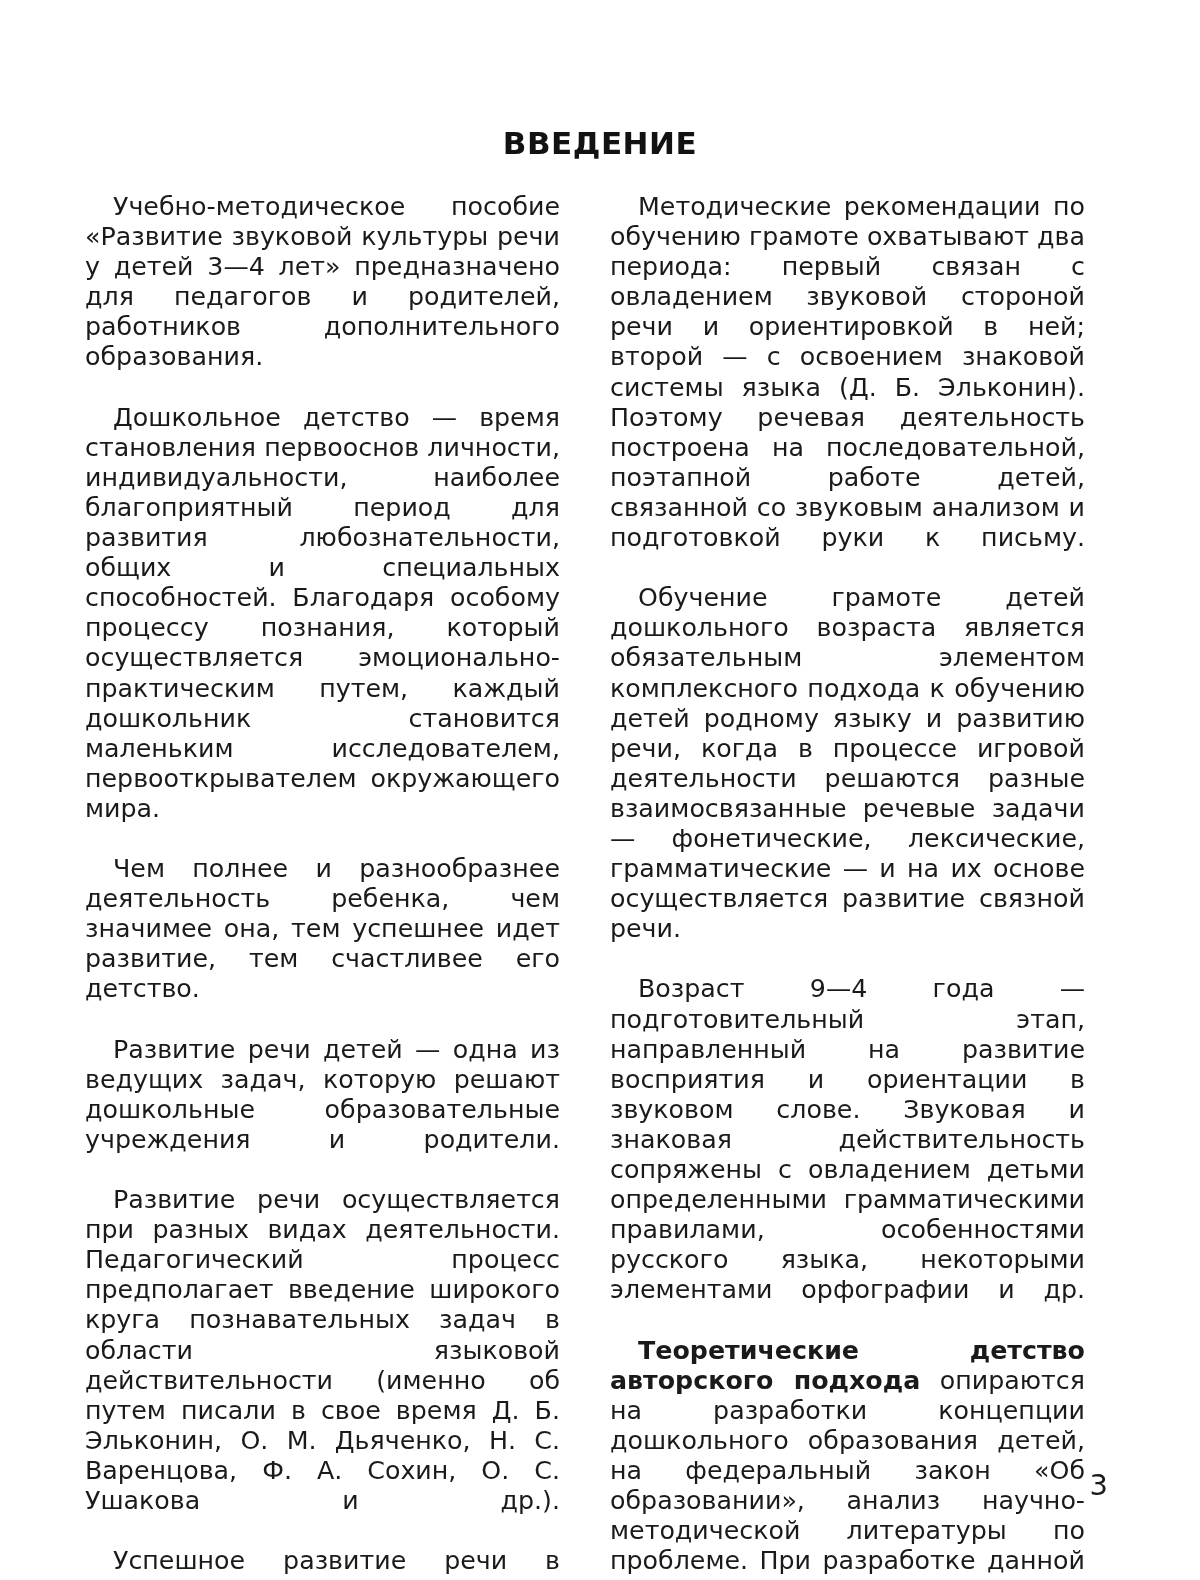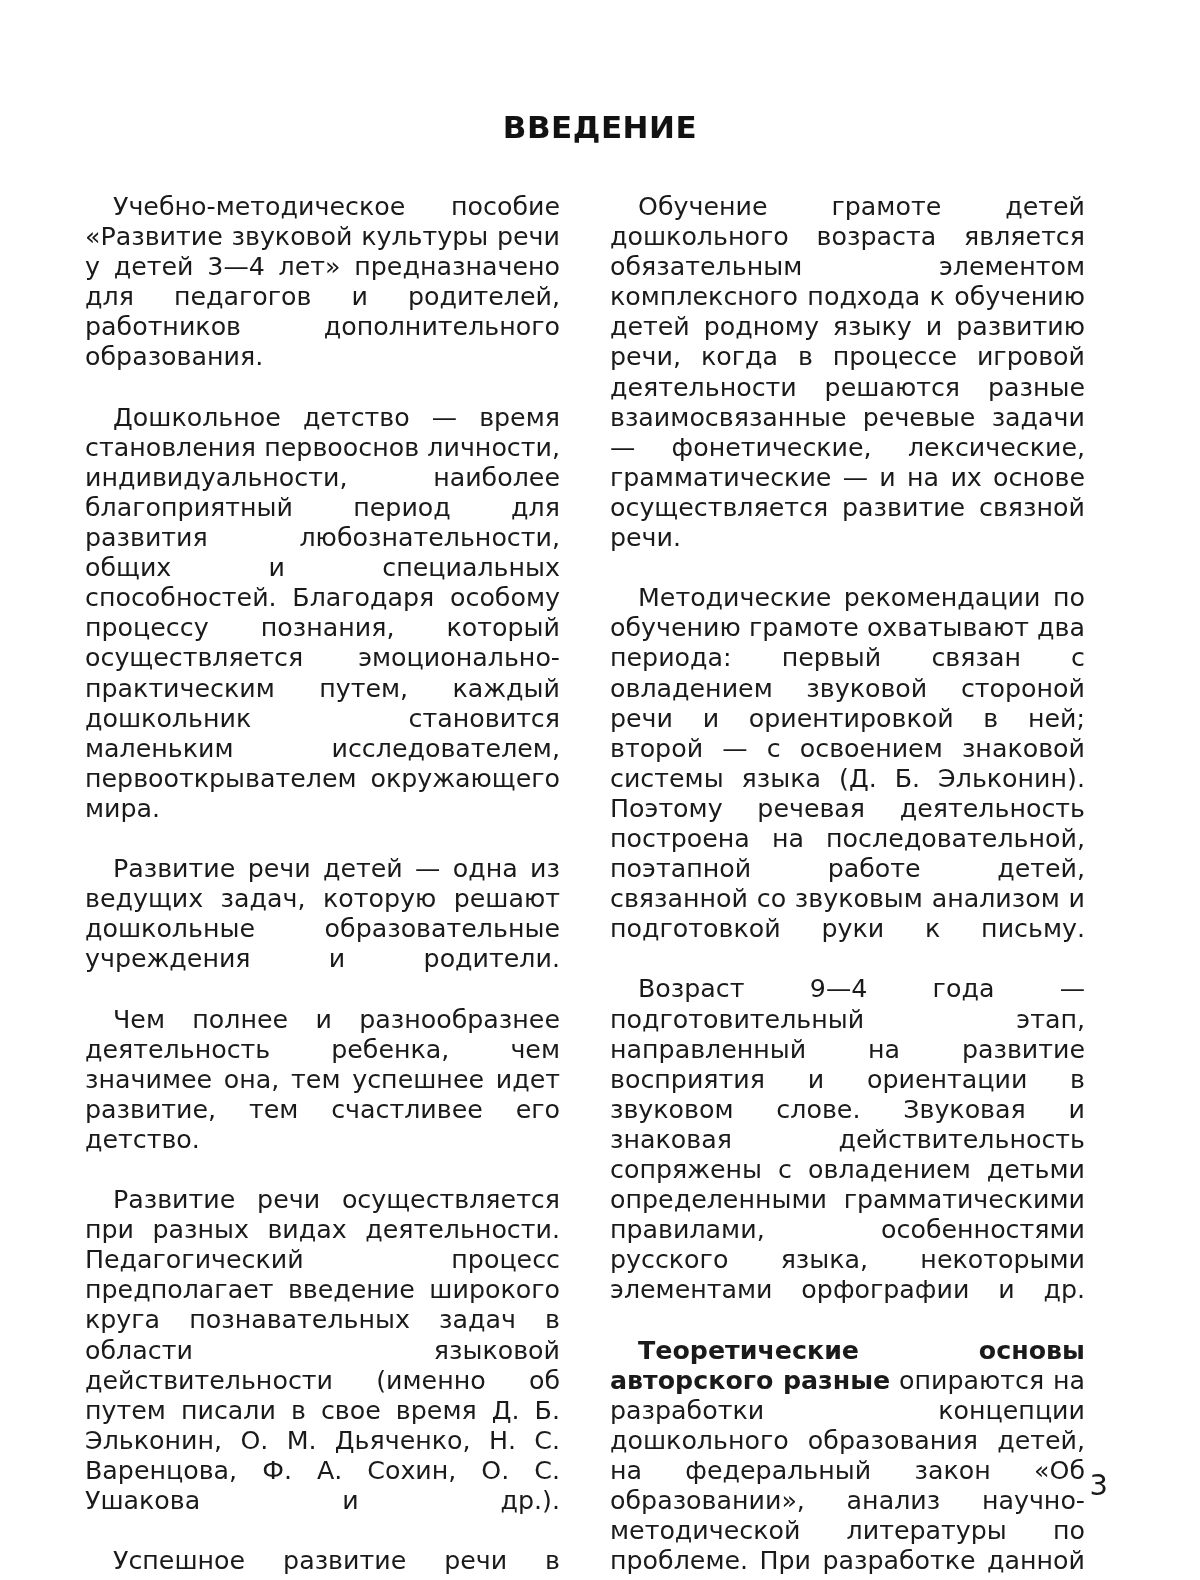--- a/index.html
+++ b/index.html
@@ -13,21 +13,21 @@
     width: 1200px;
     height: 1580px;
     background: #ffffff;
     box-sizing: border-box;
     font-family: "DejaVu Sans", sans-serif;
     color: #1a1a1a;
     overflow: hidden;
   }
   .page-title {
     position: absolute;
-    top: 88px;
+    top: 104px;
     left: 0;
     width: 1200px;
     text-align: center;
     font-family: "DejaVu Sans", sans-serif;
     font-weight: bold;
     font-size: 31px;
     letter-spacing: 0.5px;
     color: #121212;
   }
   .columns {
@@ -83,39 +83,39 @@
 
 <div class="page">
 
   <h1 class="page-title">ВВЕДЕНИЕ</h1>
 
   <div class="columns">
 
     <div class="column">
       <p>Учебно-методическое пособие «Развитие звуковой культуры речи у детей 3—4 лет» предназначено для педагогов и родителей, работников дополнительного образования.</p>
       <p>Дошкольное детство — время становления первооснов личности, индивидуальности, наиболее благоприятный период для развития любознательности, общих и специальных способностей. Благодаря особому процессу познания, который осуществляется эмоционально-практическим путем, каждый дошкольник становится маленьким исследователем, первооткрывателем окружающего мира.</p>
+      <p>Чем полнее и разнообразнее деятельность ребенка, чем значимее она, тем успешнее идет развитие, тем счастливее его детство.</p>
       <p>Развитие речи детей — одна из ведущих задач, которую решают дошкольные образовательные учреждения и родители.</p>
-      <p>Чем полнее и разнообразнее деятельность ребенка, чем значимее она, тем успешнее идет развитие, тем счастливее его детство.</p>
       <p>Развитие речи осуществляется при разных видах деятельности. Педагогический процесс предполагает введение широкого круга познавательных задач в области языковой действительности (именно об путем писали в свое время Д. Б. Эльконин, О. М. Дьяченко, Н. С. Варенцова, Ф. А. Сохин, О. С. Ушакова и др.).</p>
       <p>Успешное развитие речи в дошкольном возрасте имеет решающее значение для последующего систематического обучения родному языку в начальной, а затем и средней школе.</p>
 
     </div>
 
     <div class="column">
       <p>
-        <b></b><span>Обучение грамоте детей дошкольного возраста является обязательным элементом комплексного подхода к обучению детей родному языку и развитию речи, когда в процессе игровой деятельности решаются разные взаимосвязанные речевые задачи — фонетические, лексические, грамматические — и на их основе осуществляется развитие связной речи.</span>
+        <b></b><span>Методические рекомендации по обучению грамоте охватывают два периода: первый связан с овладением звуковой стороной речи и ориентировкой в ней; второй — с освоением знаковой системы языка (Д. Б. Эльконин). Поэтому речевая деятельность построена на последовательной, поэтапной работе детей, связанной со звуковым анализом и подготовкой руки к письму.</span>
       </p>
       <p>
-        <b></b><span>Методические рекомендации по обучению грамоте охватывают два периода: первый связан с овладением звуковой стороной речи и ориентировкой в ней; второй — с освоением знаковой системы языка (Д. Б. Эльконин). Поэтому речевая деятельность построена на последовательной, поэтапной работе детей, связанной со звуковым анализом и подготовкой руки к письму.</span>
+        <b></b><span>Обучение грамоте детей дошкольного возраста является обязательным элементом комплексного подхода к обучению детей родному языку и развитию речи, когда в процессе игровой деятельности решаются разные взаимосвязанные речевые задачи — фонетические, лексические, грамматические — и на их основе осуществляется развитие связной речи.</span>
       </p>
       <p>
         <b></b><span>Возраст 9—4 года — подготовительный этап, направленный на развитие восприятия и ориентации в звуковом слове. Звуковая и знаковая действительность сопряжены с овладением детьми определенными грамматическими правилами, особенностями русского языка, некоторыми элементами орфографии и др.</span>
       </p>
       <p>
-        <b>Теоретические основы авторского разные</b><span> опираются на разработки концепции дошкольного образования детей, на федеральный закон «Об образовании», анализ научно-методической литературы по проблеме. При разработке данной концепции мы учитывали системный, комплексный, личностный и деятельностный подходы к развитию детей.</span>
+        <b>Теоретические детство авторского подхода</b><span> опираются на разработки концепции дошкольного образования детей, на федеральный закон «Об образовании», анализ научно-методической литературы по проблеме. При разработке данной концепции мы учитывали системный, комплексный, личностный и деятельностный подходы к развитию детей.</span>
       </p>
 
     </div>
 
   </div>
 
   <div class="page-number">3</div>
 
 </div>
 

